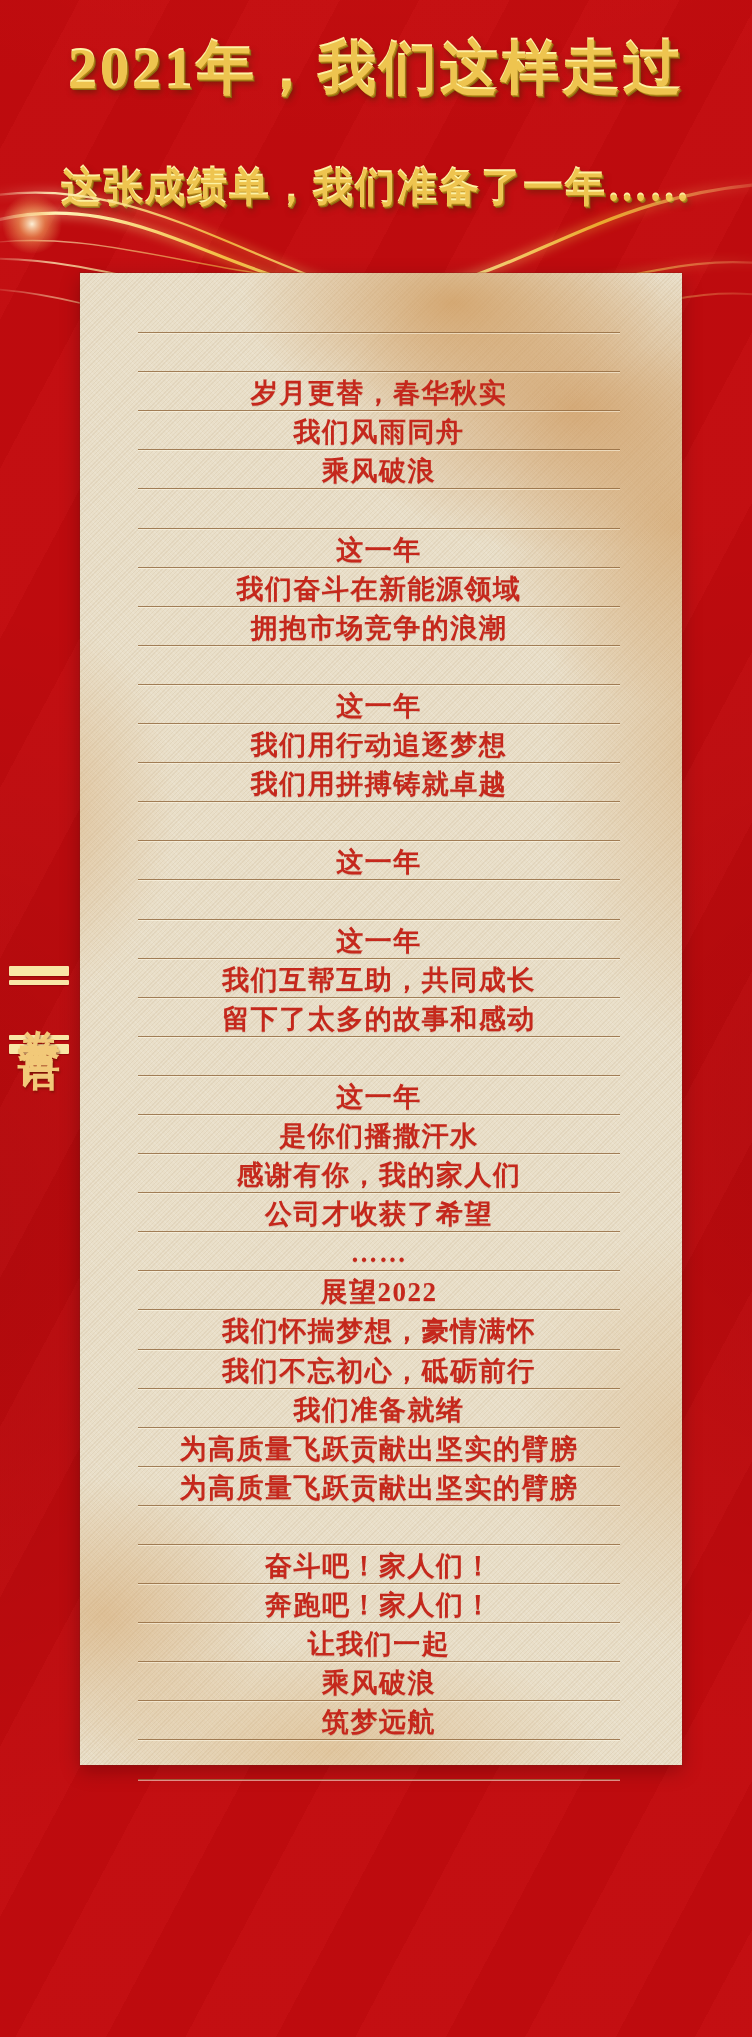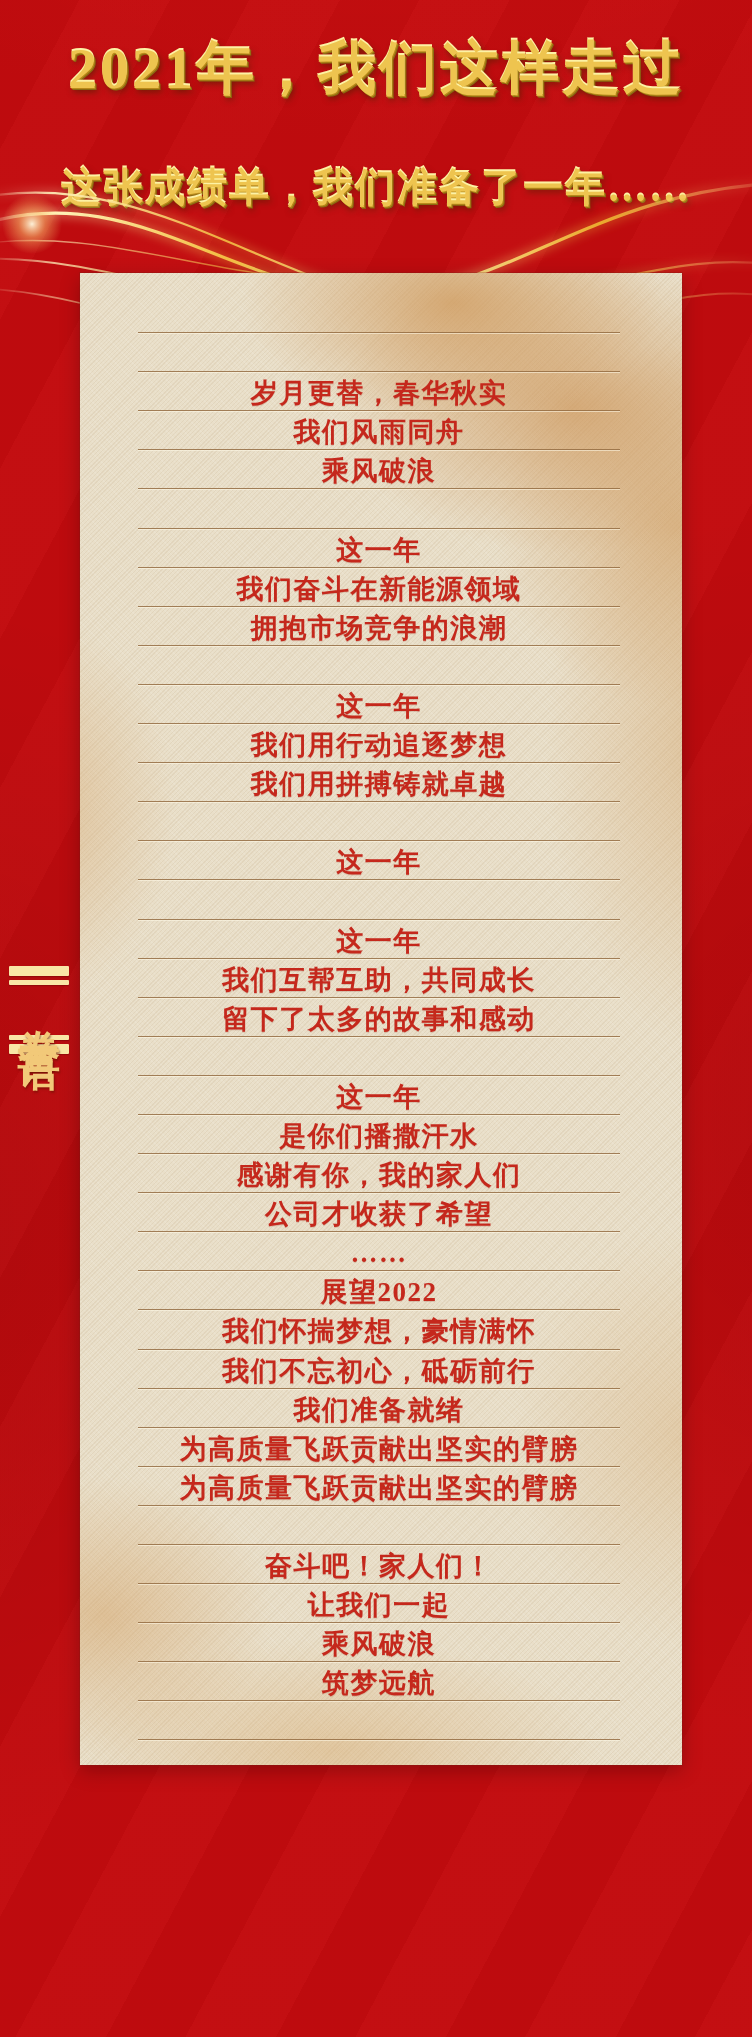--- a/index.html
+++ b/index.html
@@ -207,20 +207,23 @@
         <div class="row">
           <span>为高质量飞跃贡献出坚实的臂膀</span>
         </div>
         <div class="row">
           <span></span>
         </div>
         <div class="row">
           <span>奋斗吧！家人们！</span>
         </div>
         <div class="row">
+          <span>奔跑吧！家人们！</span>
+        </div>
+        <div class="row">
           <span>让我们一起</span>
         </div>
         <div class="row">
           <span>乘风破浪</span>
         </div>
         <div class="row">
           <span>筑梦远航</span>
         </div>
         <div class="row">
           <span></span>

